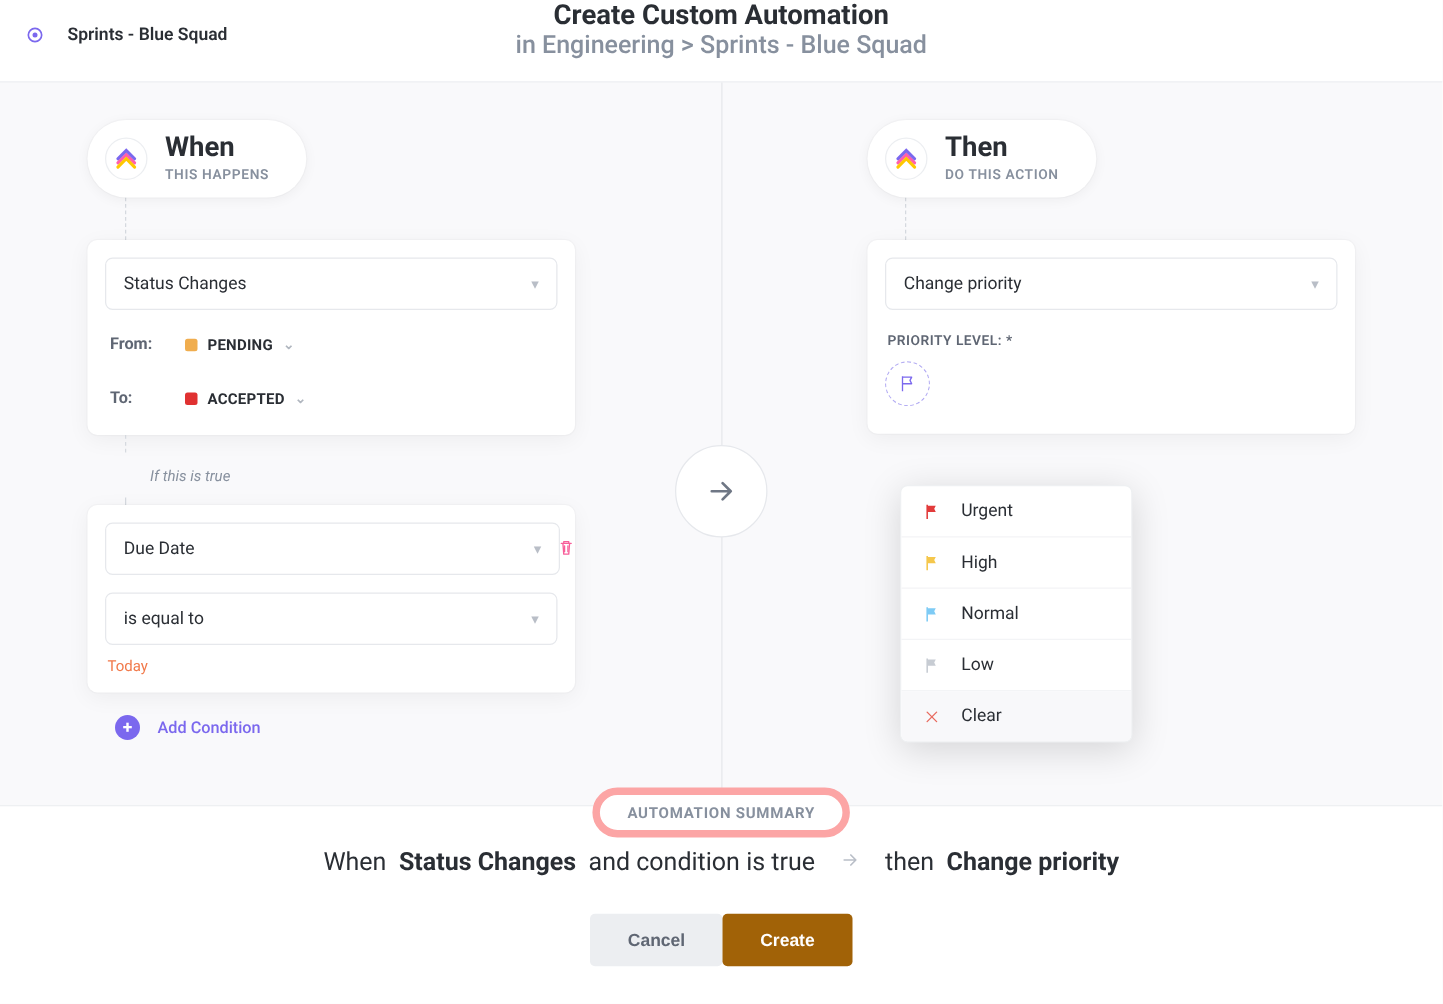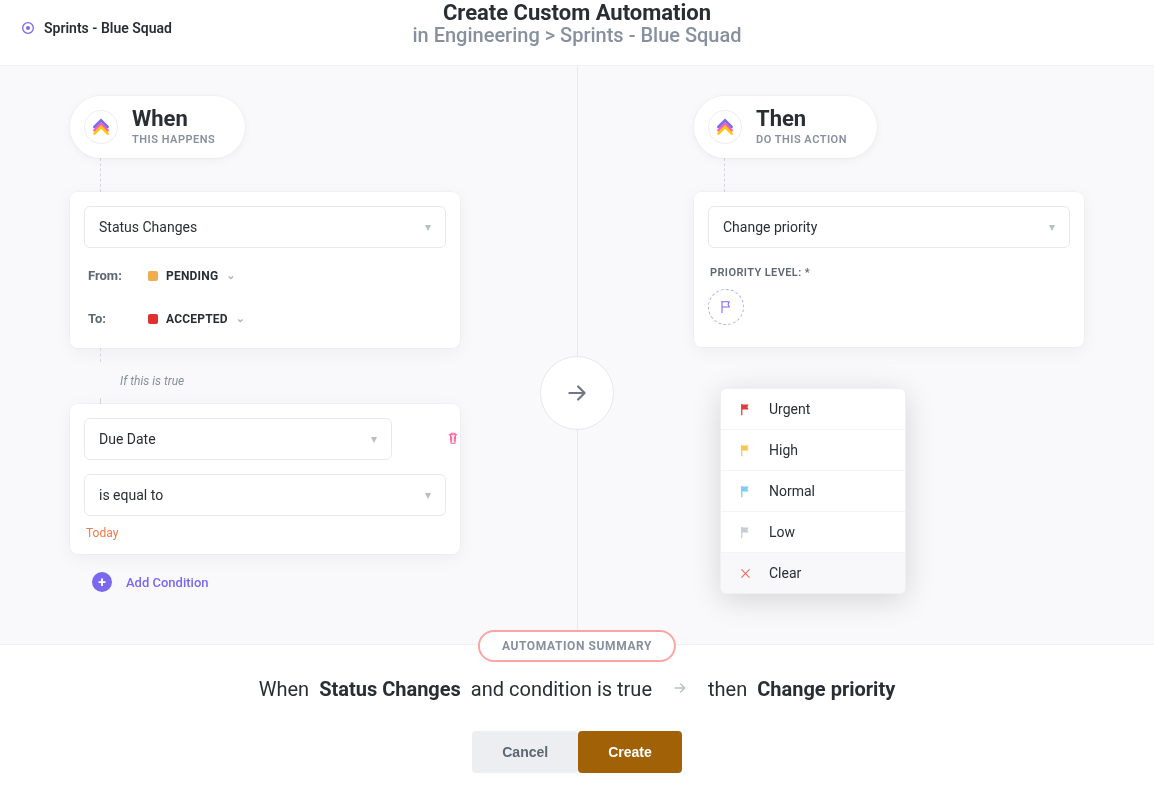--- a/index.html
+++ b/index.html
@@ -16,21 +16,21 @@
   .header {
     display: flex;
     align-items: flex-start;
     padding: 20px 20px 0 20px;
     position: relative;
     height: 65px;
   }
   .breadcrumb {
     display: flex;
     align-items: center;
-    gap: 8px;
+    gap: 18px;
     font-size: 14px;
     font-weight: 600;
     color: #2a2e34;
   }
   .breadcrumb-icon {
     width: 16px; height: 16px;
     display: inline-flex; align-items:center; justify-content:center;
   }
   .title-block {
     position: absolute;
@@ -185,21 +185,21 @@
 
   .card.condition { position:relative; }
   .trash {
     position: absolute;
     right: -5px;
     top: 22px;
     color: #f85f9a;
     padding: 4px;
     cursor:pointer;
   }
-  .card.condition .select { width: 308px; }
+  .card.condition .select { width: 364px; }
   .today {
     font-size: 12px;
     color: #f1794a;
     margin-top: 10px;
     margin-left: 2px;
   }
 
   .add-cond {
     display: inline-flex;
     align-items: center;
@@ -263,21 +263,21 @@
   .dropdown .item .flag-ico { width:16px; height:16px; display:flex; align-items:center; justify-content:center; }
 
   .col.right .col-inner { position:relative; }
 
   .summary-chip {
     position: absolute;
     top: -15px;
     left: 50%;
     transform: translateX(-50%);
     background: #fff;
-    border: 2px solid #fca5a5;
+    border: 6px solid #fca5a5;
     border-radius: 20px;
     padding: 7px 22px;
     font-size: 12px;
     font-weight: 700;
     letter-spacing: 0.6px;
     color: #87909e;
   }
 
   .footer {
     position: relative;

